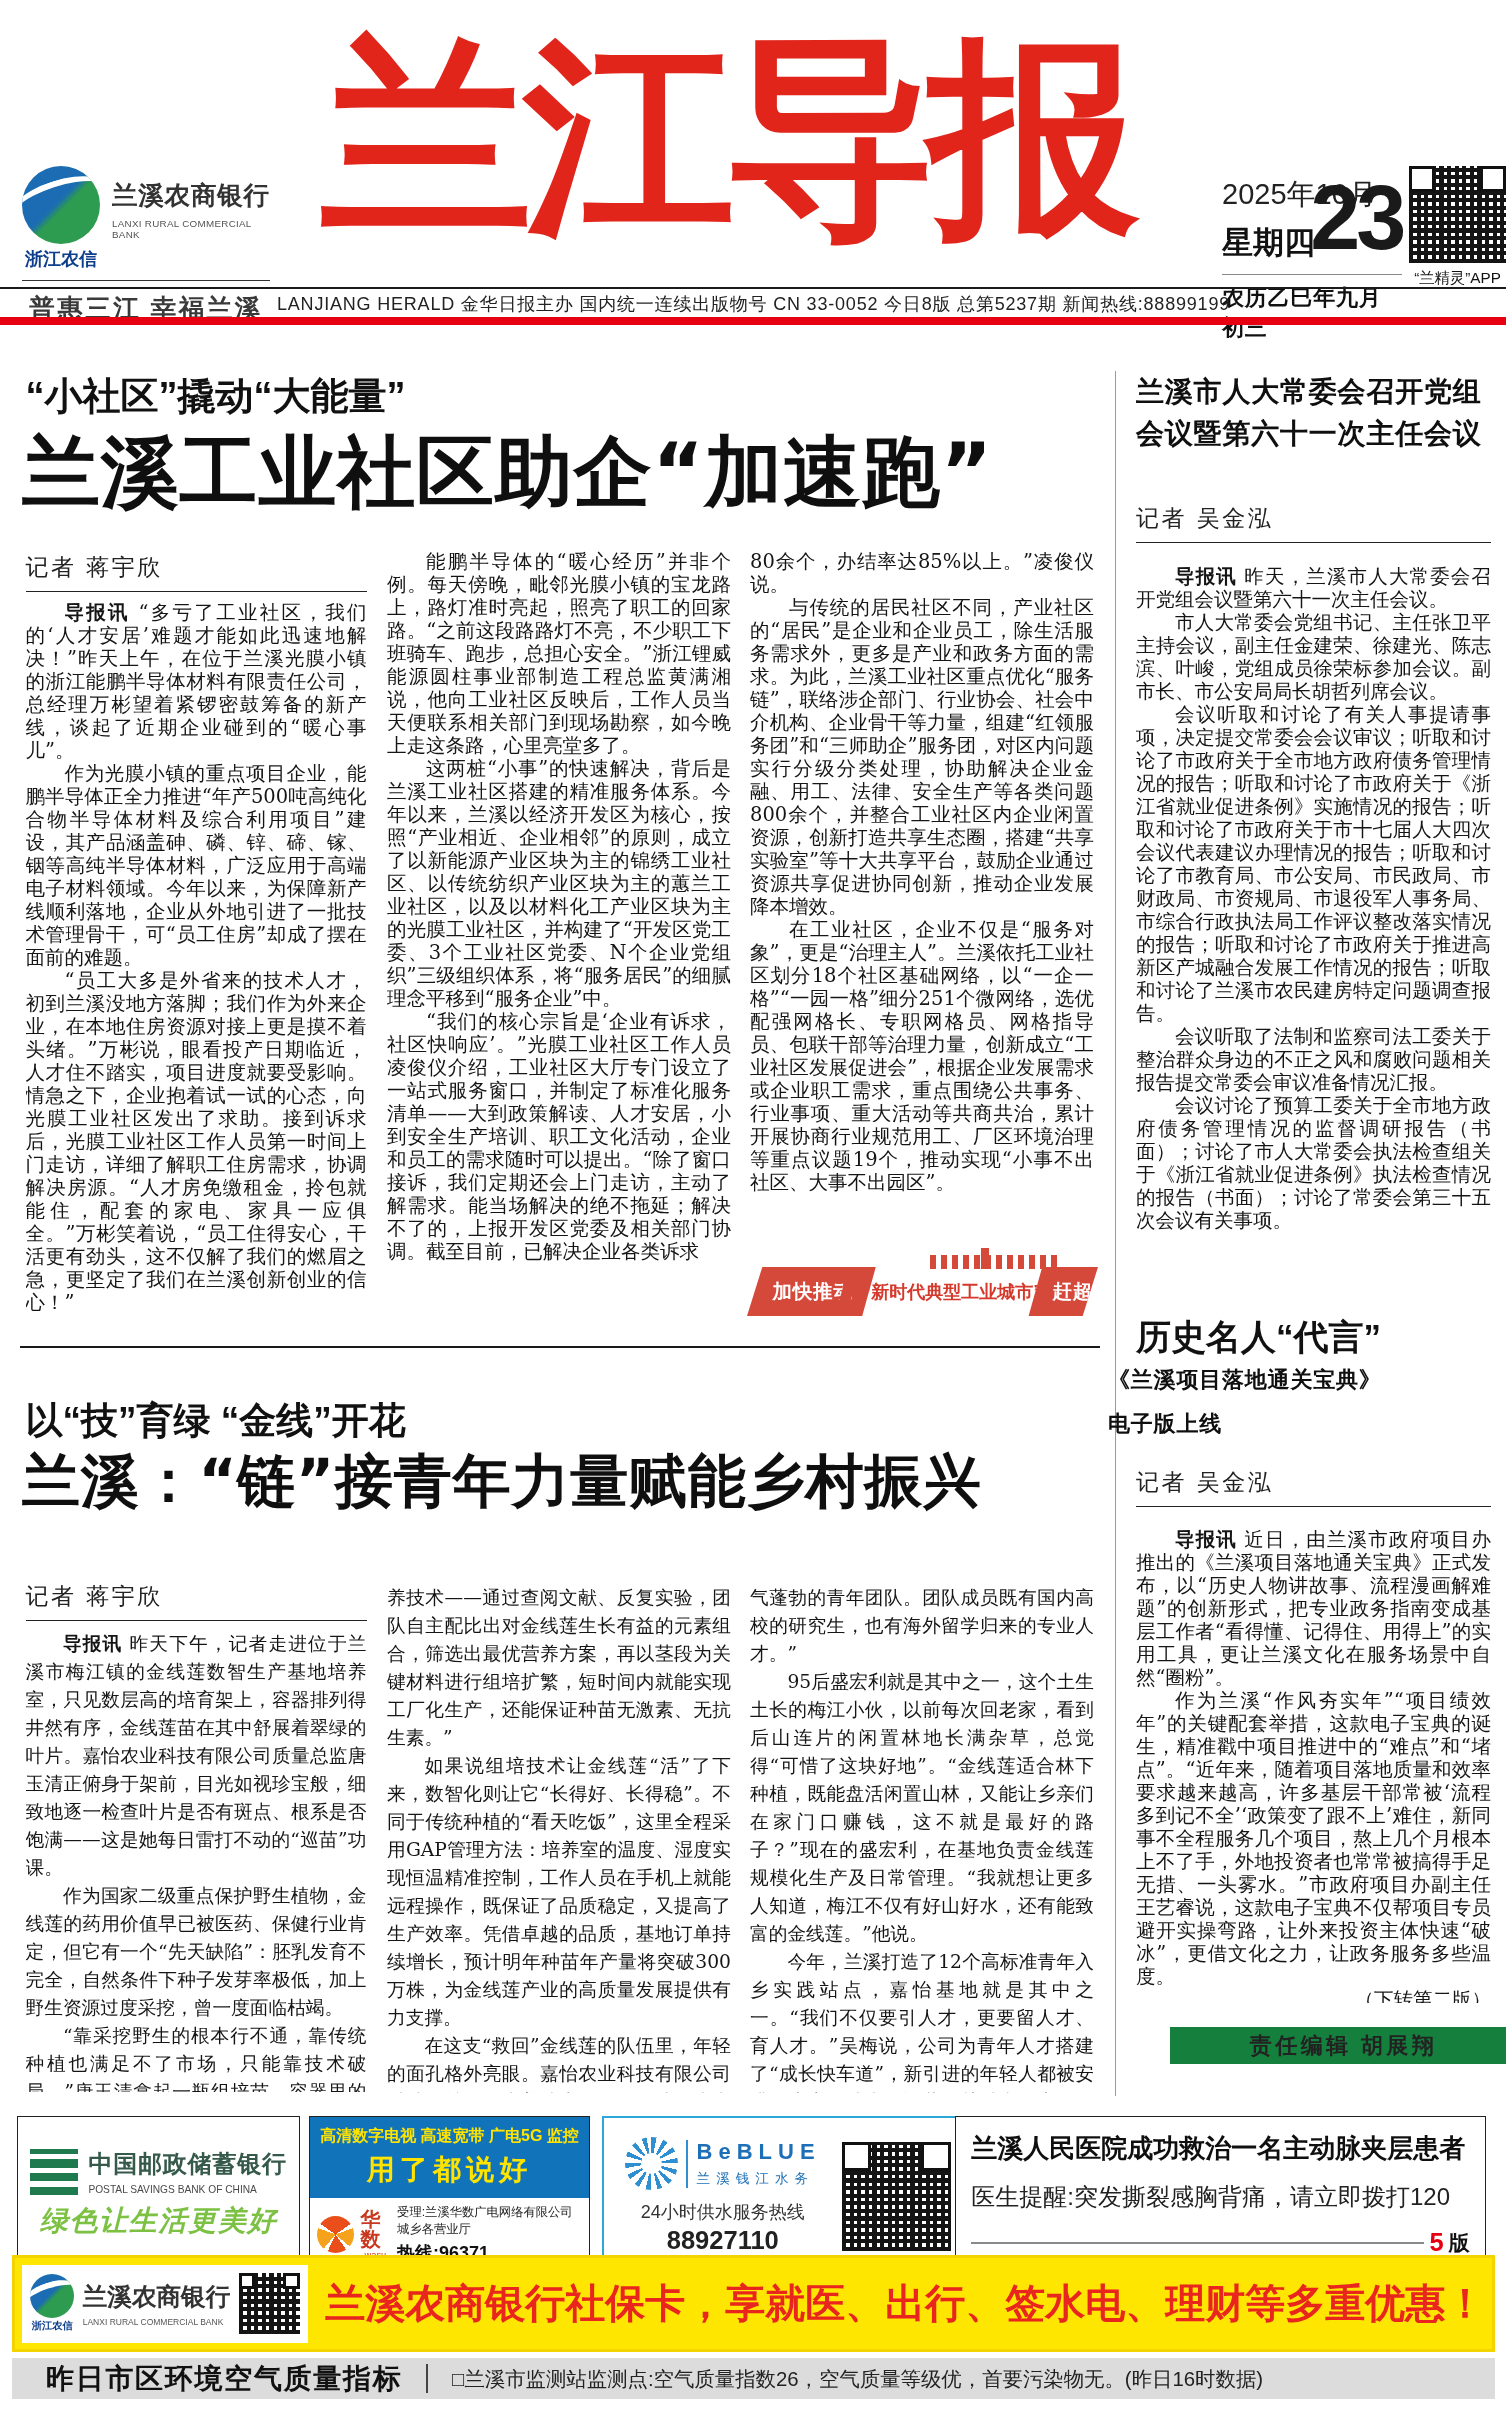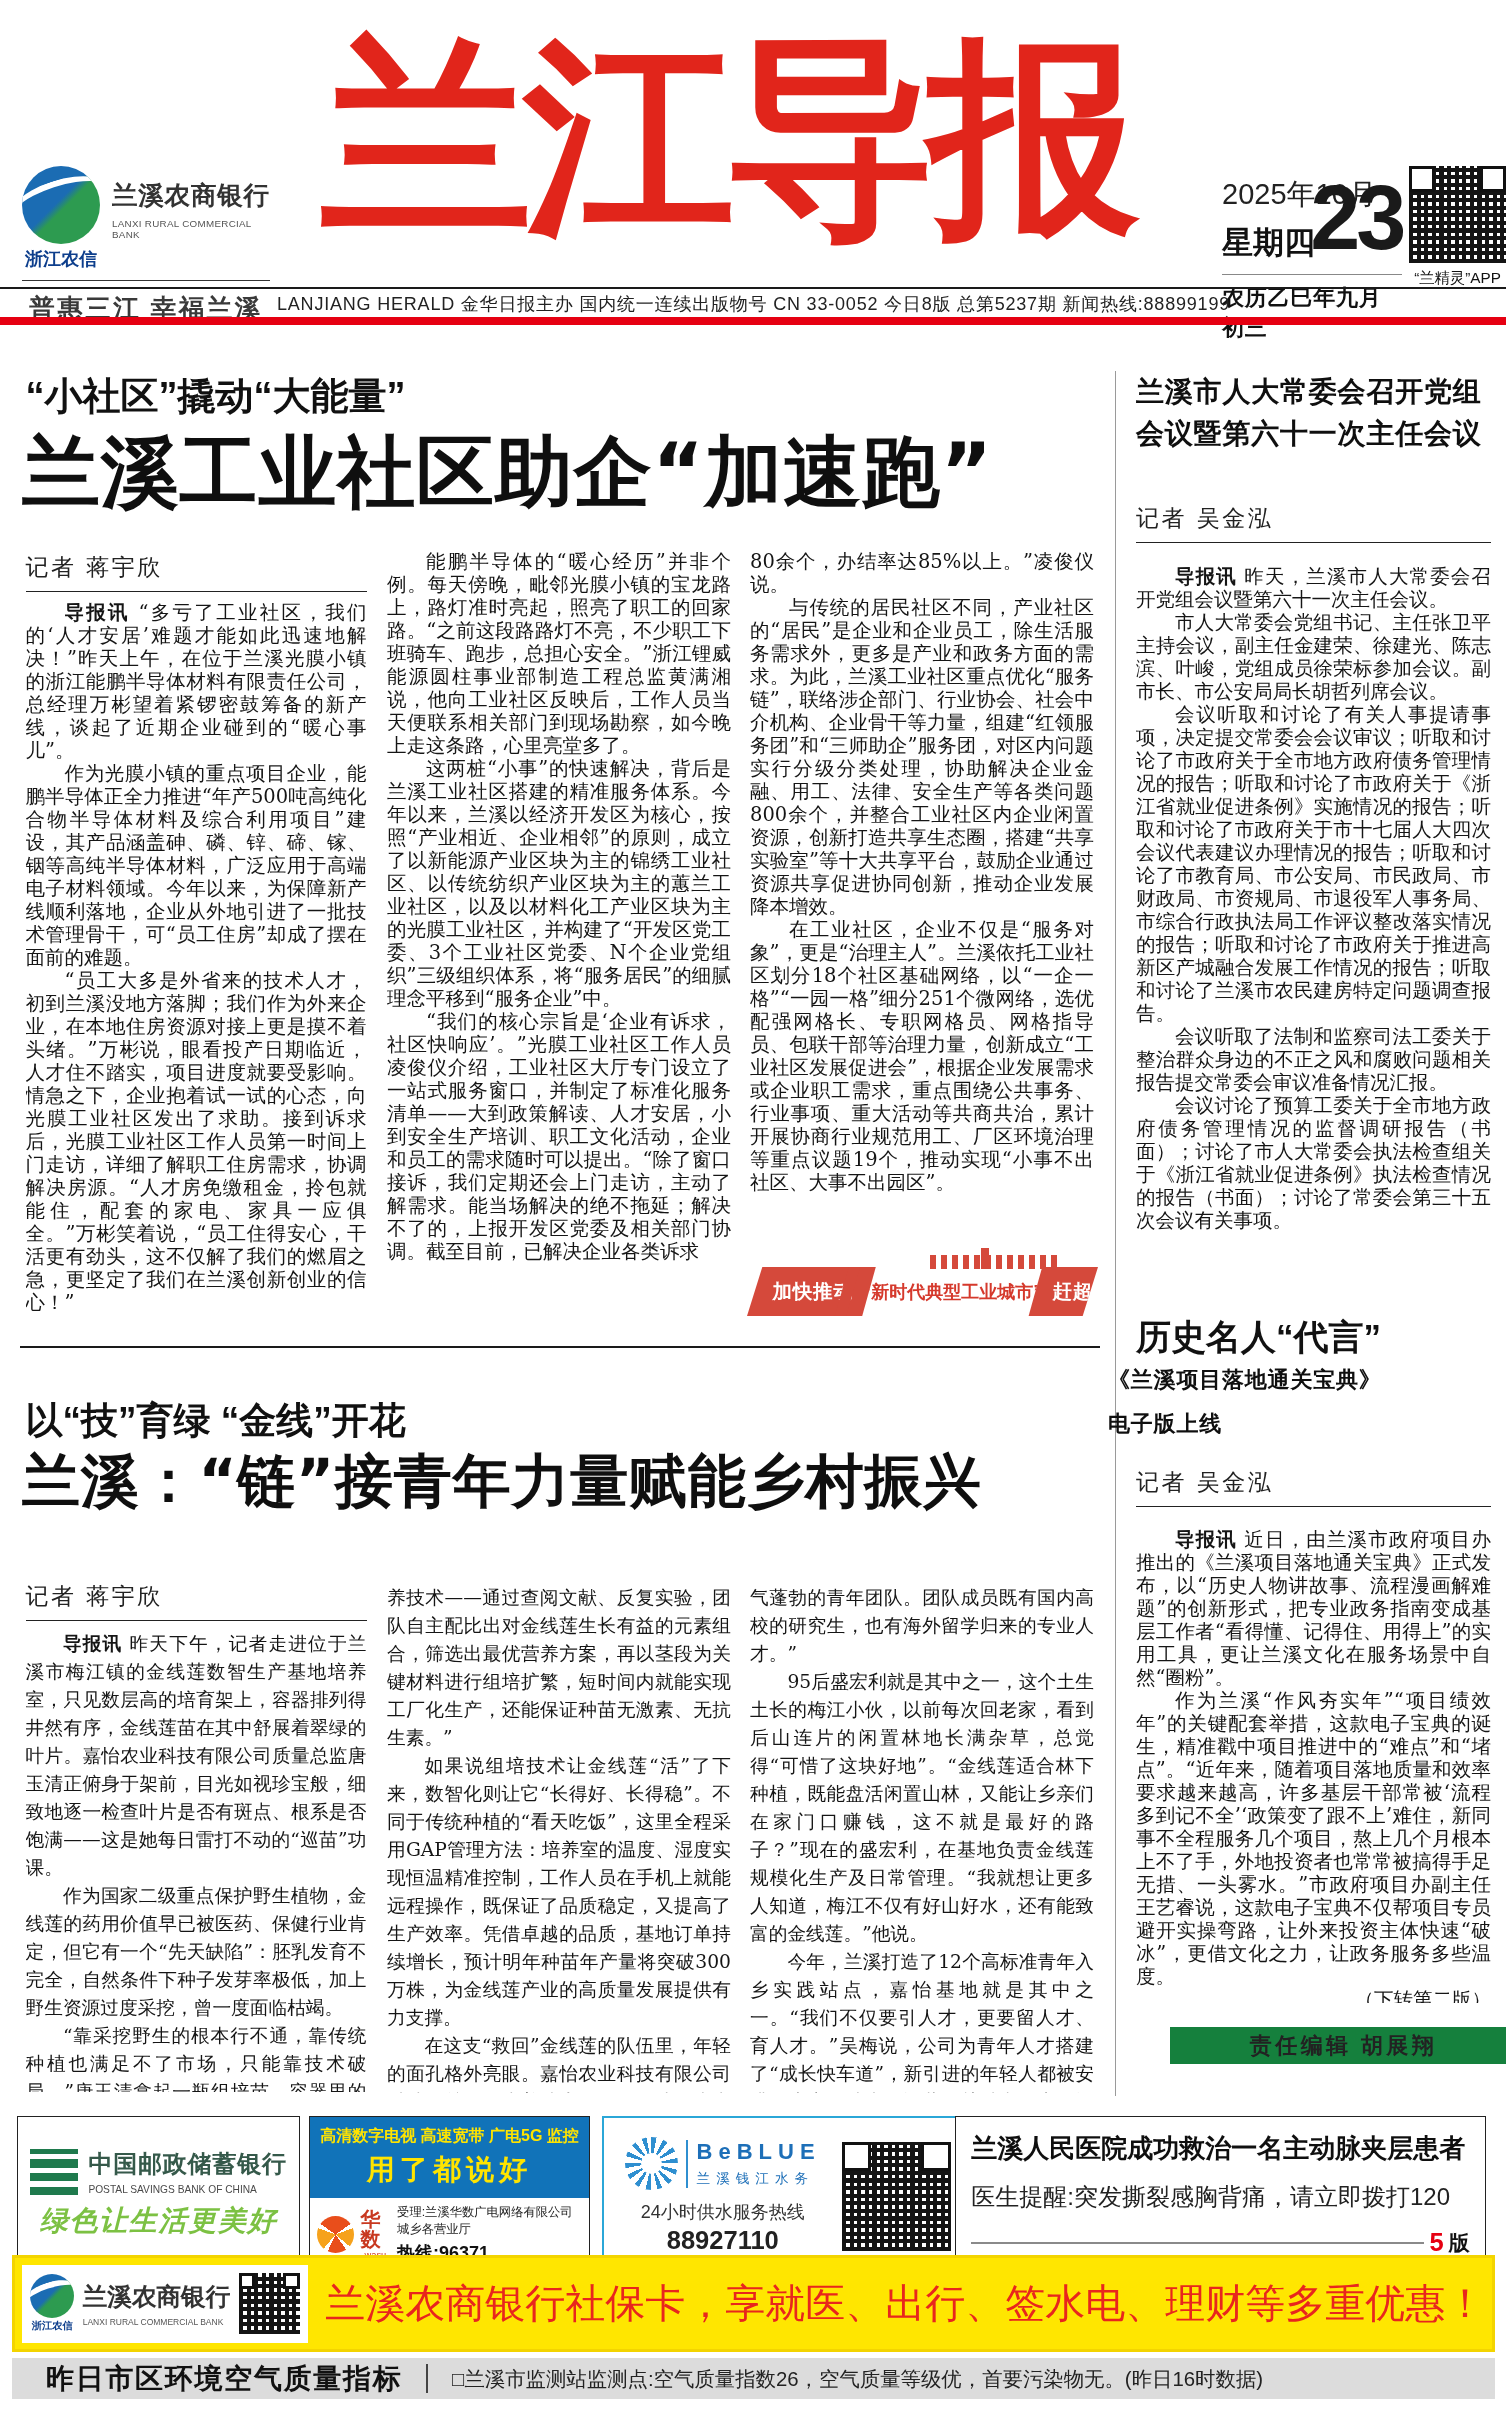--- a/index.html
+++ b/index.html
@@ -154,21 +154,21 @@
   #bank-banner{left:12px;top:2255px;width:1483px;height:97px;background:#ffe600;
       border:3.4px solid #f3d400;box-sizing:border-box;display:flex;align-items:center;gap:17px;padding:0 6.8px;}
   .yb-white{background:#fff;width:333px;height:78px;display:flex;align-items:center;justify-content:center;gap:8.5px;}
   .yb-logo{display:flex;flex-direction:column;align-items:center;}
   .yb-circle{width:44px;height:44px;}
   .yb-credit{font-size:10.2px;font-weight:800;color:#0d3e8c;margin-top:1.7px;}
   .yb-names{display:flex;flex-direction:column;}
   .yb-cn{font-size:24.6px;font-weight:800;color:#333;}
   .yb-en{font-size:8.5px;color:#555;margin-top:3.4px;}
   .yb-qr{width:61px;height:61px;}
-  .yb-text{flex:1;color:#e8261d;font-size:40px;font-weight:400;white-space:nowrap;}
+  .yb-text{flex:1;color:#e8261d;font-size:40px;font-weight:700;white-space:nowrap;}
 
   
   #air-strip{left:12px;top:2358px;width:1483px;height:41px;background:#dcdcdc;
              display:flex;align-items:center;}
   .air-label{margin-left:34px;font-size:28px;font-weight:800;letter-spacing:1.7px;color:#111;}
   .air-sep{width:1.7px;height:29px;background:#444;margin:0 24px;}
   .air-text{font-size:20.4px;color:#222;}
 </style>
 </head>
 <body>

